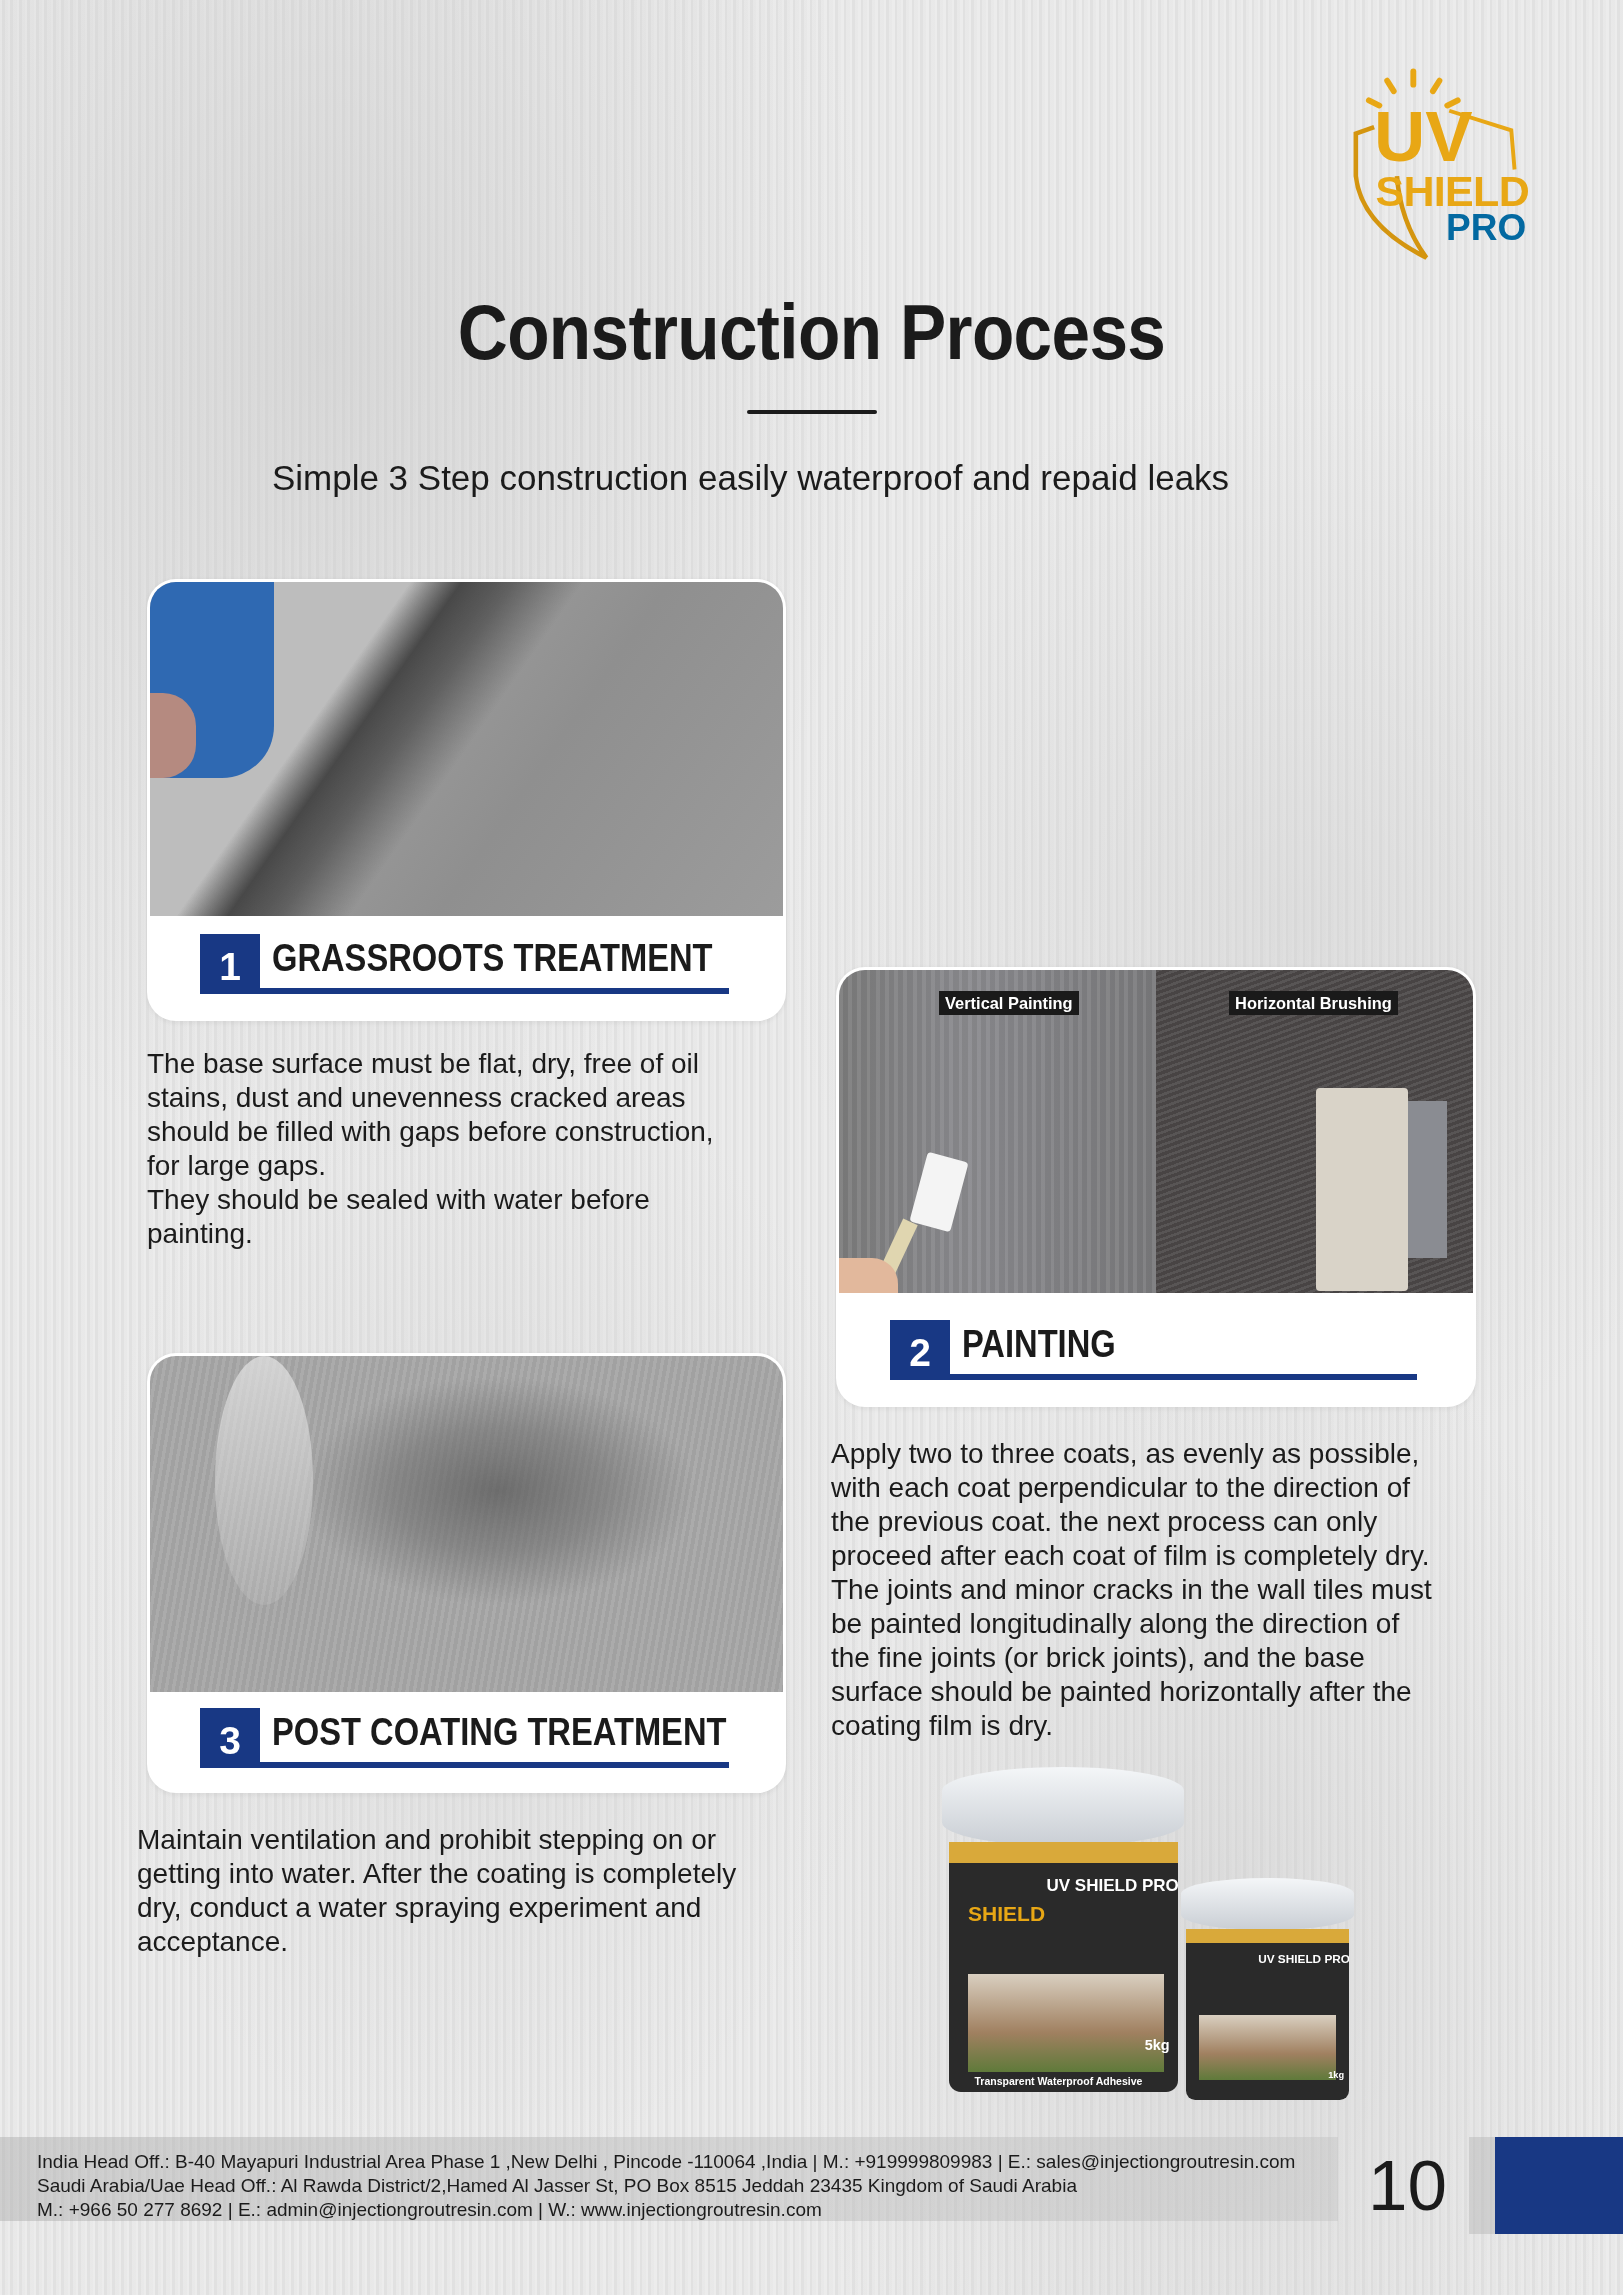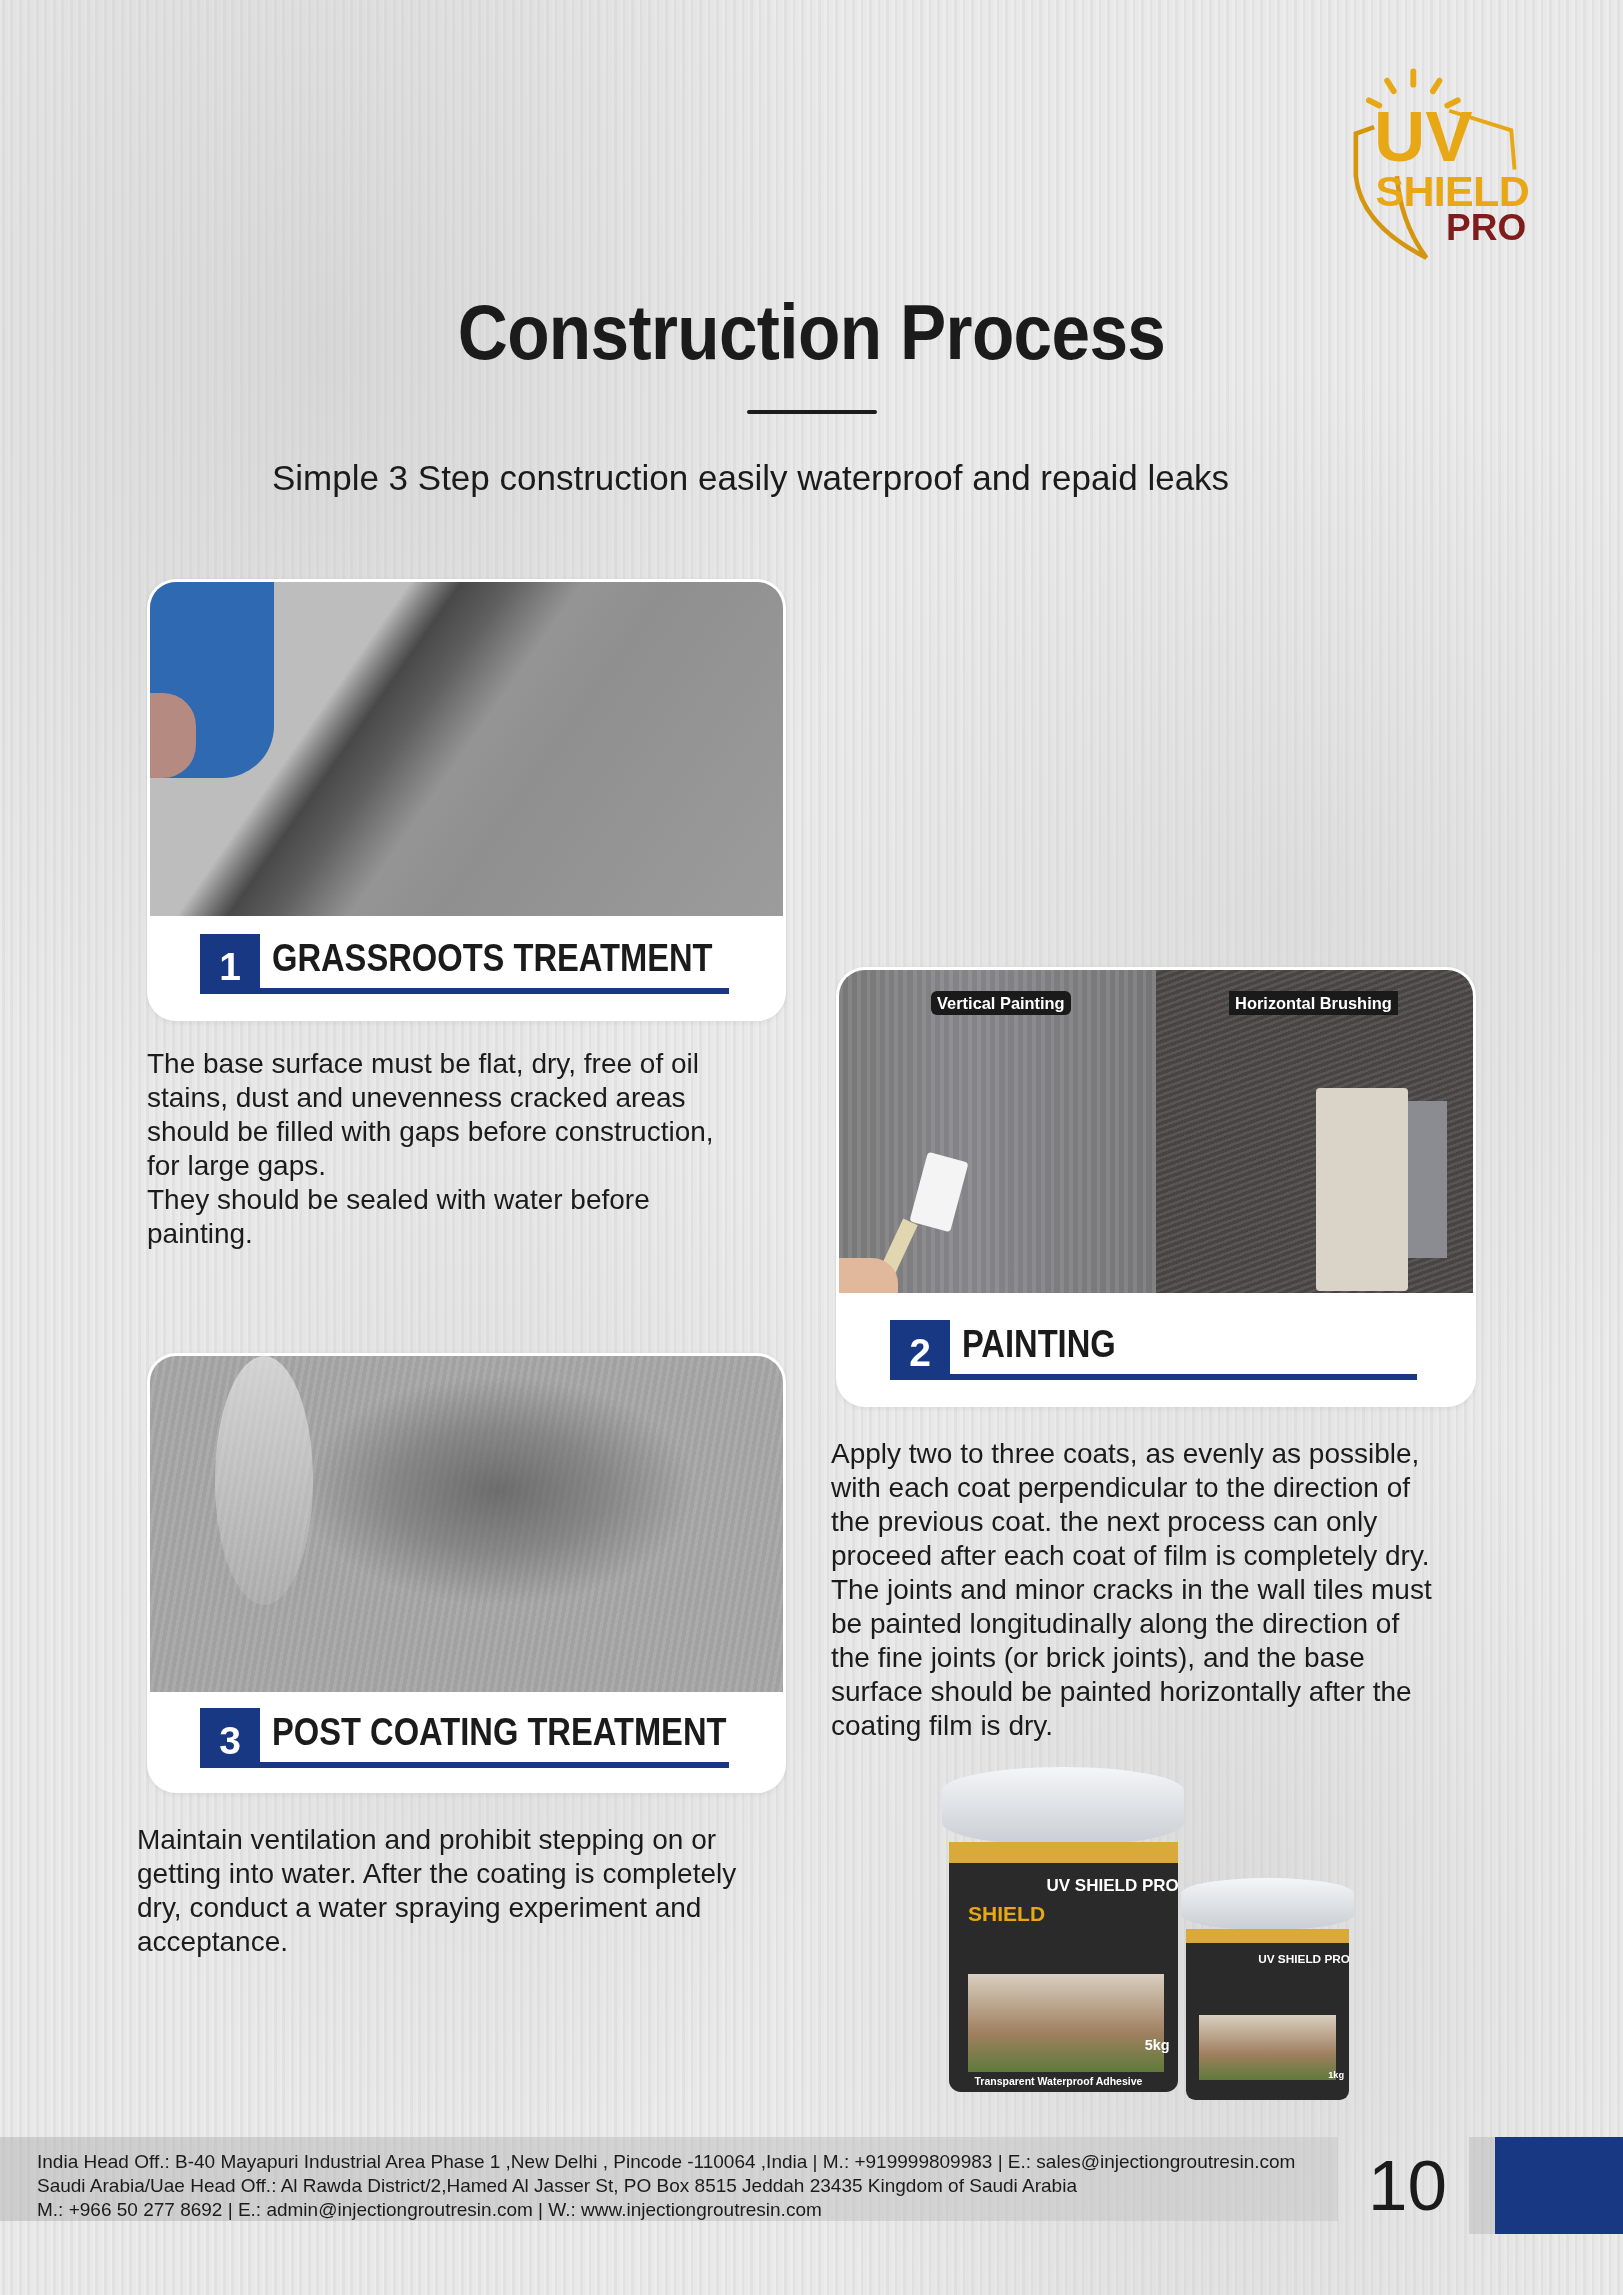--- a/index.html
+++ b/index.html
@@ -67,21 +67,21 @@
       <line x1="70" y1="40" x2="60" y2="24"></line>
       <line x1="130" y1="40" x2="140" y2="24"></line>
       <line x1="48" y1="62" x2="32" y2="54"></line>
       <line x1="152" y1="62" x2="168" y2="54"></line>
     </g>
     <path d="M40 95 L12 105 L12 170 Q20 245 120 295 Q80 240 75 170" fill="none" stroke="#D4950F" stroke-width="7"></path>
     <path d="M155 70 L250 100 L255 160" fill="none" stroke="#E8A715" stroke-width="6"></path>
   </svg>
   <div style="position:absolute;left:26px;top:39px;font-weight:700;font-size:71px;color:#E8A715;line-height:65px;">UV</div>
   <div style="position:absolute;left:27.5px;top:105px;font-weight:700;font-size:43px;color:#E8A715;line-height:43px;letter-spacing:-0.7px;">SHIELD</div>
-  <div style="position:absolute;left:98px;top:144px;font-weight:700;font-size:37px;color:#7f1d1d;line-height:37px;">PRO</div>
+  <div style="position:absolute;left:98px;top:144px;font-weight:700;font-size:37px;color:#0369a1;line-height:37px;">PRO</div>
 </div>
 
 <div class="title">Construction Process</div>
 <div class="title-rule"></div>
 <div class="subtitle">Simple 3 Step construction easily waterproof and repaid leaks</div>
 
 <div class="card" style="left:147px;top:579px;width:639px;height:442px;">
   <div class="photo" style="height:334px;
        background:
          linear-gradient(125deg, transparent 0 30%, rgba(40,40,40,0.75) 36%, rgba(60,60,60,0.6) 42%, transparent 50%),
@@ -108,21 +108,21 @@
          background:repeating-linear-gradient(90deg, rgba(255,255,255,0.06) 0 3.9px, rgba(0,0,0,0.04) 3.9px 9.2px), linear-gradient(90deg,#7c7c7c,#8a8a8e 40%,#7a7a7c);">
       <div style="position:absolute;left:79px;top:186px;width:42px;height:72px;background:#f4f4f4;transform:rotate(15deg);border-radius:3.9px;"></div>
       <div style="position:absolute;left:51px;top:249px;width:15.7px;height:59px;background:#e0d6b0;transform:rotate(25deg);"></div>
       <div style="position:absolute;left:0;top:288px;width:59px;height:39px;background:#e2b89c;border-radius:0 26px 0 0;"></div>
     </div>
     <div style="position:absolute;left:50%;top:0;width:50%;height:100%;
          background:repeating-linear-gradient(160deg, rgba(255,255,255,0.06) 0 2.6px, rgba(0,0,0,0.08) 2.6px 5.9px), #4e4a4a;">
       <div style="position:absolute;left:160px;top:118px;width:92px;height:203px;background:#d9d3c8;border-radius:3.9px;"></div>
       <div style="position:absolute;left:252px;top:131px;width:39px;height:157px;background:#8a8c92;"></div>
     </div>
-    <div class="photo-label" style="left:92px;border-radius:6px;">Vertical Painting</div>
+    <div class="photo-label" style="left:100px;">Vertical Painting</div>
     <div class="photo-label" style="left:390px;">Horizontal Brushing</div>
   </div>
   <div class="step-head" style="left:54px;top:353px;width:527px;">
     <div class="step-num">2</div>
     <div class="step-label">PAINTING</div>
     <div class="step-rule"></div>
   </div>
 </div>
 <div class="desc" style="left:831px;top:1437px;width:650px;">Apply two to three coats, as evenly as possible,
 with each coat perpendicular to the direction of

